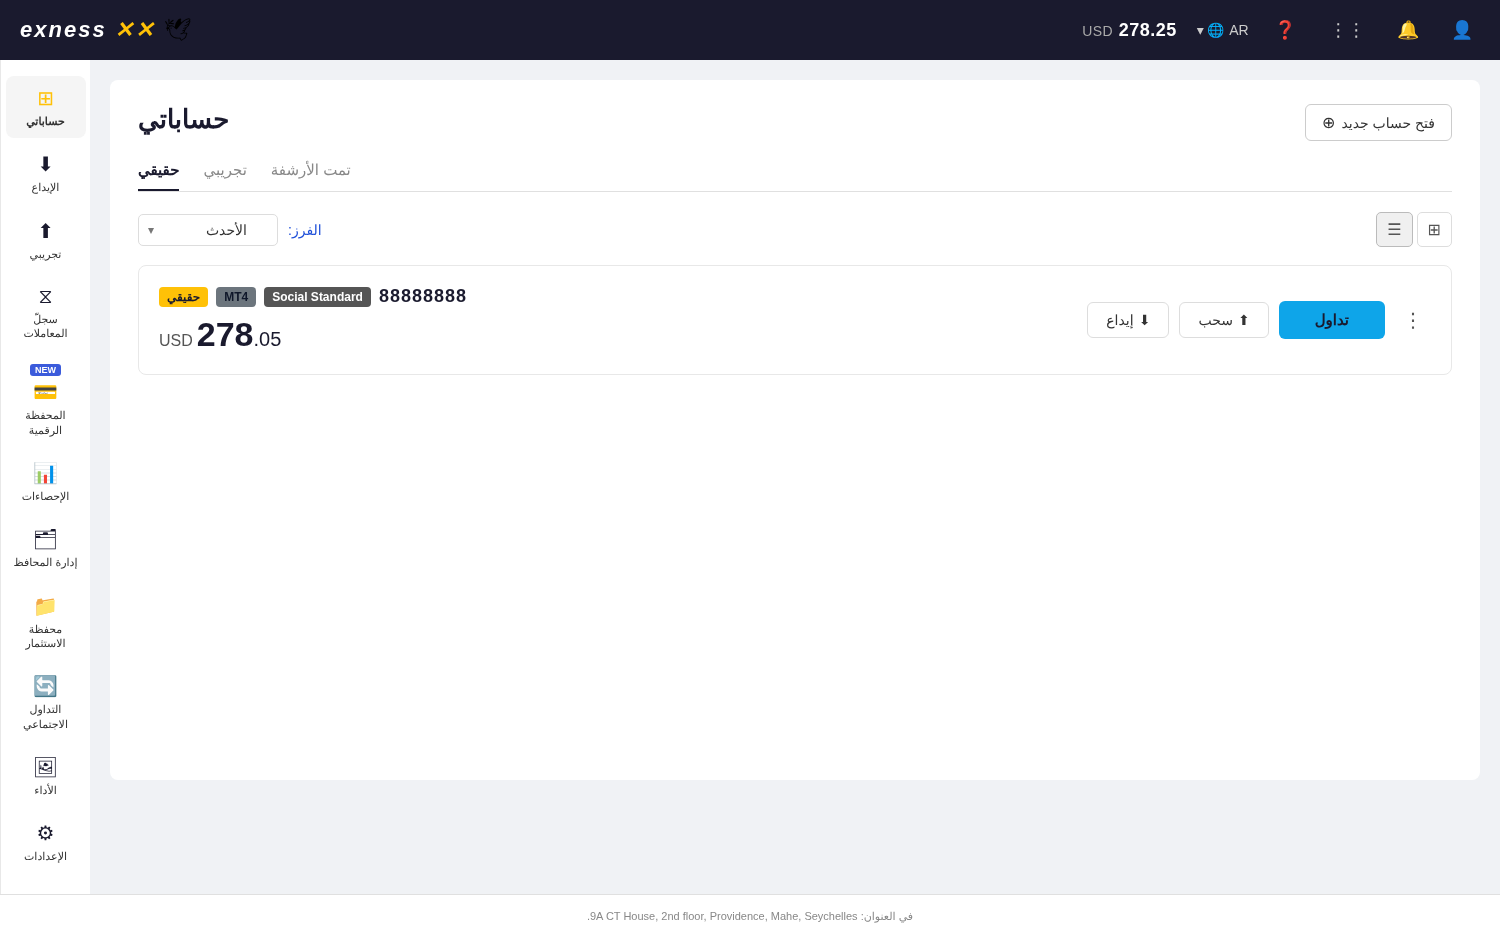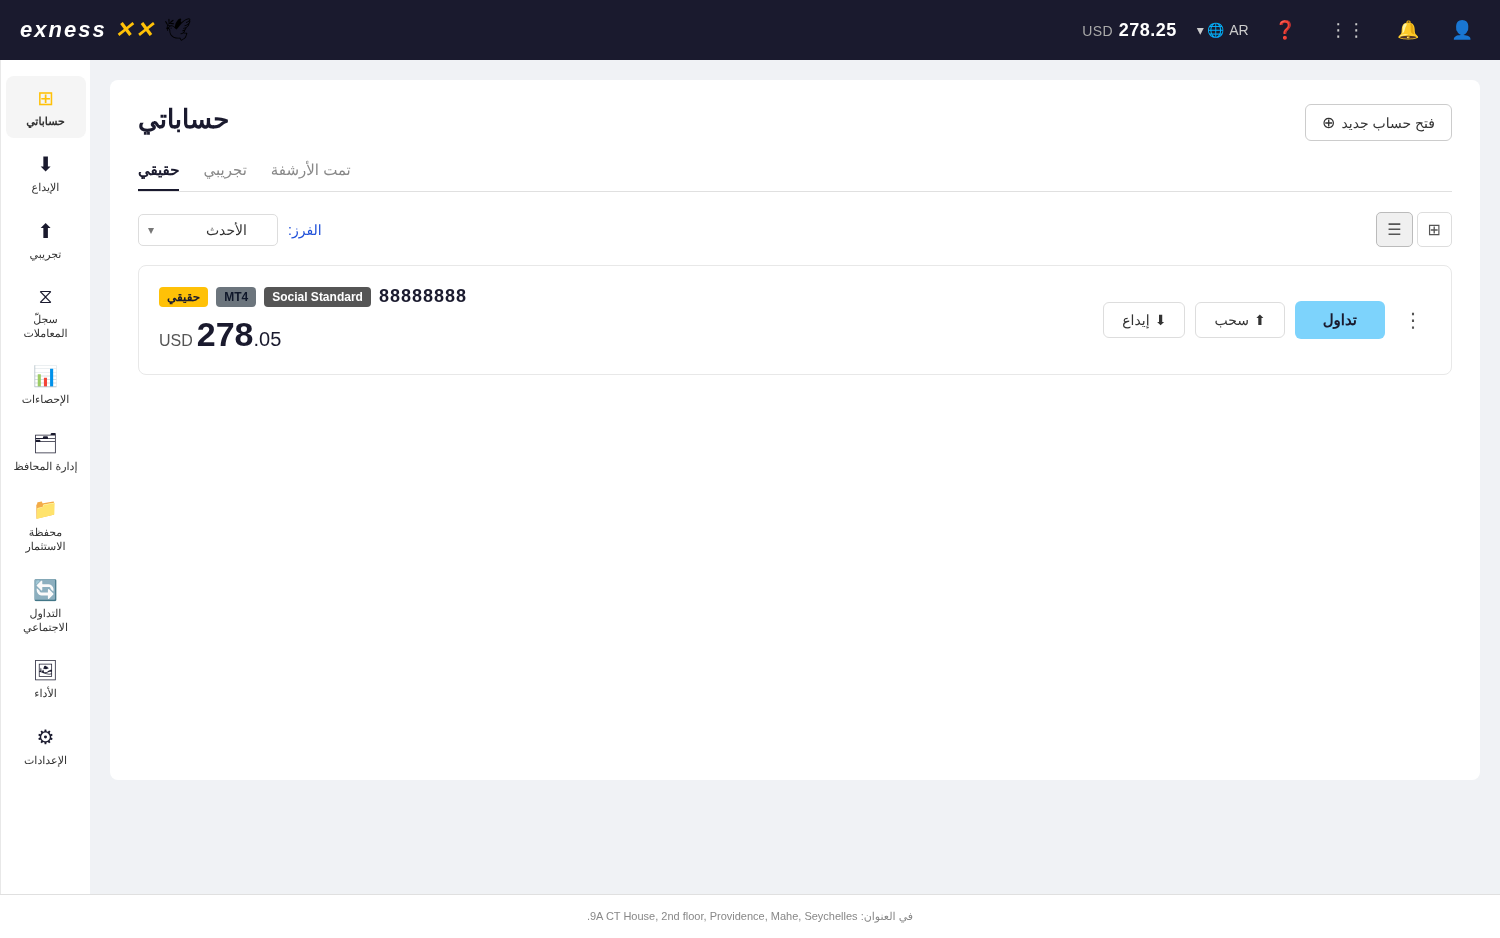--- a/index.html
+++ b/index.html
@@ -250,24 +250,24 @@
       font-size: 18px;
       font-weight: 400;
       color: #1a1a2e;
     }
     .account-actions {
       display: flex;
       align-items: center;
       gap: 10px;
     }
     .btn-trade {
-      background: #7dd3fc;
+      background: #0ea5e9;
       border: none;
       border-radius: 6px;
-      padding: 10px 28px;
+      padding: 10px 36px;
       font-size: 15px;
       font-weight: 600;
       color: #1a1a2e;
       cursor: pointer;
     }
     .btn-outline {
       background: #fff;
       border: 1.5px solid #ddd;
       border-radius: 6px;
       padding: 9px 18px;
@@ -450,20 +450,25 @@
       <span class="sidebar-label">الإيداع</span>
     </div>
     <div class="sidebar-item">
       <span class="sidebar-icon">⬆</span>
       <span class="sidebar-label">تجريبي</span>
     </div>
     <div class="sidebar-item">
       <span class="sidebar-icon">⧖</span>
       <span class="sidebar-label">سجلّ المعاملات</span>
     </div>
+    <div class="sidebar-item sidebar-item-with-badge">
+      <span class="new-badge">NEW</span>
+      <span class="sidebar-icon">💳</span>
+      <span class="sidebar-label">المحفظة الرقمية</span>
+    </div>
     <div class="sidebar-item">
       <span class="sidebar-icon">📊</span>
       <span class="sidebar-label">الإحصاءات</span>
     </div>
     <div class="sidebar-item">
       <span class="sidebar-icon">🗂</span>
       <span class="sidebar-label">إدارة المحافظ</span>
     </div>
     <div class="sidebar-item">
       <span class="sidebar-icon">📁</span>

